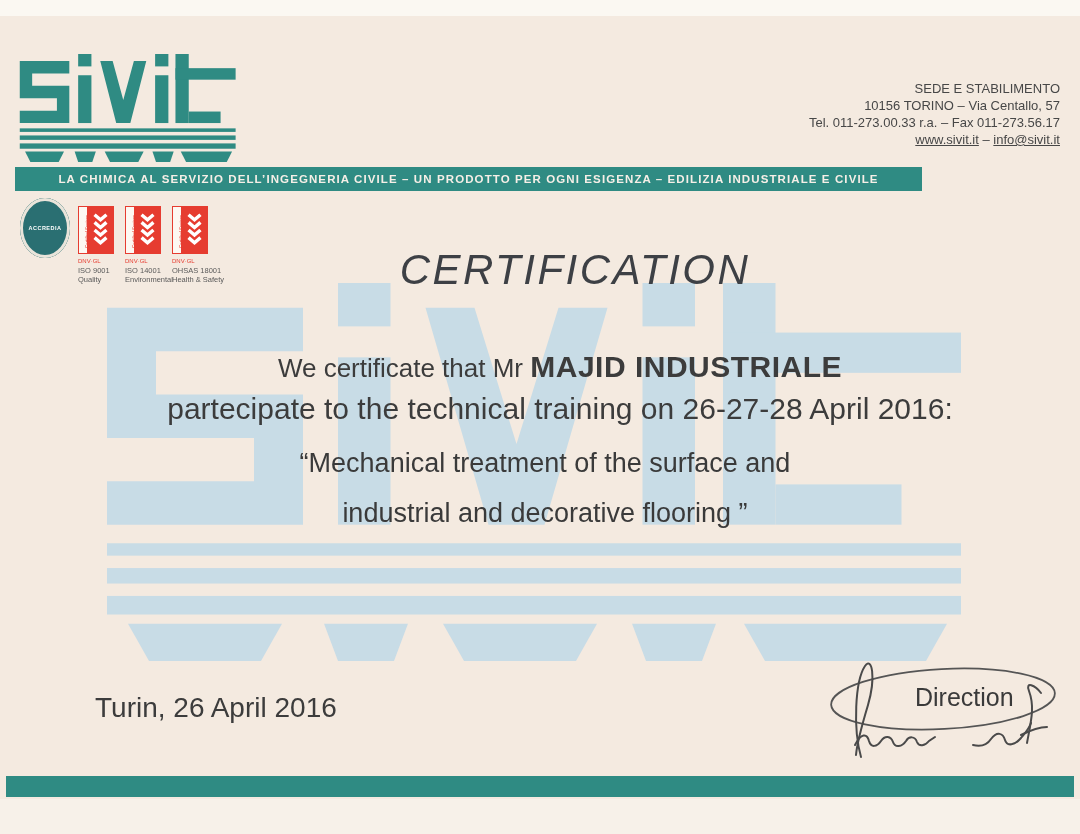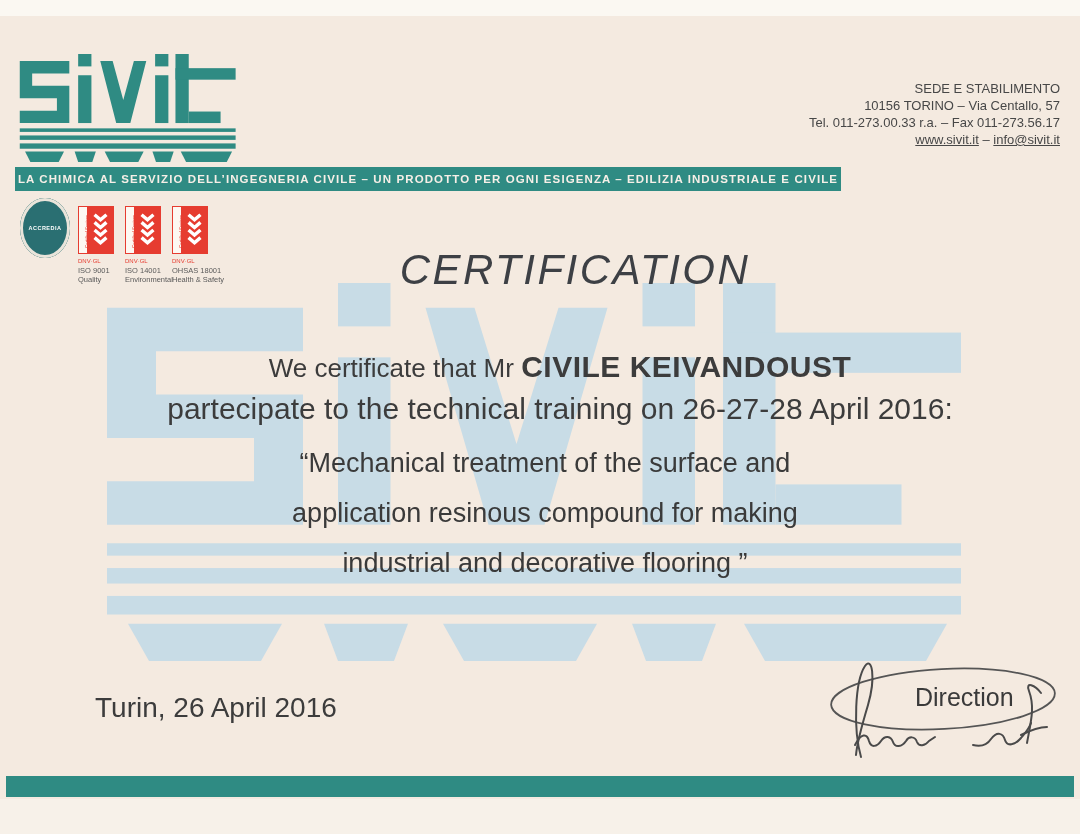--- a/index.html
+++ b/index.html
@@ -14,21 +14,21 @@
 
   
   .watermark{position:absolute;left:100px;top:283px;width:910px;height:378px;color:#c8dce6;z-index:0;}
 
   
   .logo{position:absolute;left:18px;top:54px;width:230px;height:108px;color:#2f8b83;z-index:2;}
   .address{position:absolute;right:20px;top:80px;text-align:right;font-size:13px;line-height:17px;color:#474747;z-index:2;}
   .address a{color:#474747;}
 
   .banner{
-    position:absolute;left:15px;top:167px;width:826px;height:24px;background:#2f8b83;
+    position:absolute;left:15px;top:167px;width:907px;height:24px;background:#2f8b83;
     display:flex;align-items:center;justify-content:center;z-index:2;
   }
   .banner span{color:#f6efe7;font-size:11.5px;font-weight:bold;letter-spacing:1.1px;white-space:nowrap;}
 
   
   .badges{position:absolute;left:20px;top:198px;display:flex;align-items:flex-start;z-index:2;}
   .accredia{
     width:50px;height:60px;border-radius:50%;background:#2a6f72;
     box-shadow:inset 0 0 0 3px #e9e4da, inset 0 0 0 6px #2a6f72;
     display:flex;align-items:center;justify-content:center;margin-right:8px;
@@ -183,27 +183,26 @@
         <div>OHSAS 18001</div>
         <div>Health &amp; Safety</div>
       </div>
     </div>
   </div>
 
   <h1 class="title">CERTIFICATION</h1>
 
   <p class="intro1">
     <span>We certificate that Mr</span>
-    <strong>CIVILE KEIVANDOUST</strong>
+    <strong>MAJID INDUSTRIALE</strong>
   </p>
   <p class="intro2">partecipate to the technical training on 26-27-28 April 2016:</p>
 
   <div class="course">
     <div>“Mechanical treatment of the surface and</div>
-    <div>application resinous compound for making</div>
     <div>industrial and decorative flooring  ”</div>
   </div>
 
   <div class="dateline">Turin, 26 April 2016</div>
 
   <div class="signature">
     <svg viewBox="0 0 250 120">
       <ellipse cx="128" cy="44" rx="112" ry="30" transform="rotate(-3 128 44)" fill="none" stroke="#555" stroke-width="1.8"></ellipse>
       <g fill="none" stroke="#4a4a4a" stroke-width="2" stroke-linecap="round">
         <path d="M46,102 C38,74 40,26 50,11 C57,1 61,22 53,50 C47,70 42,88 41,100"></path>

